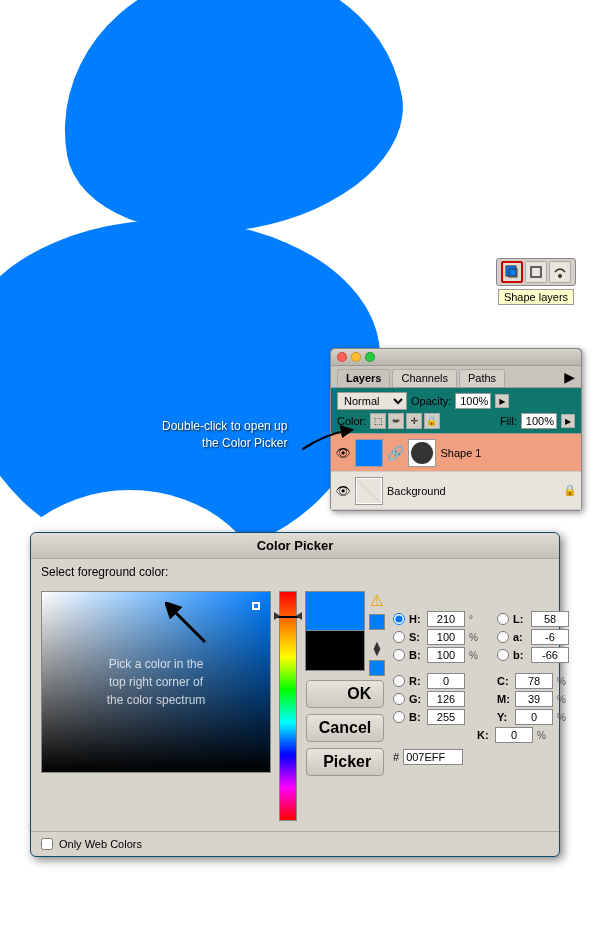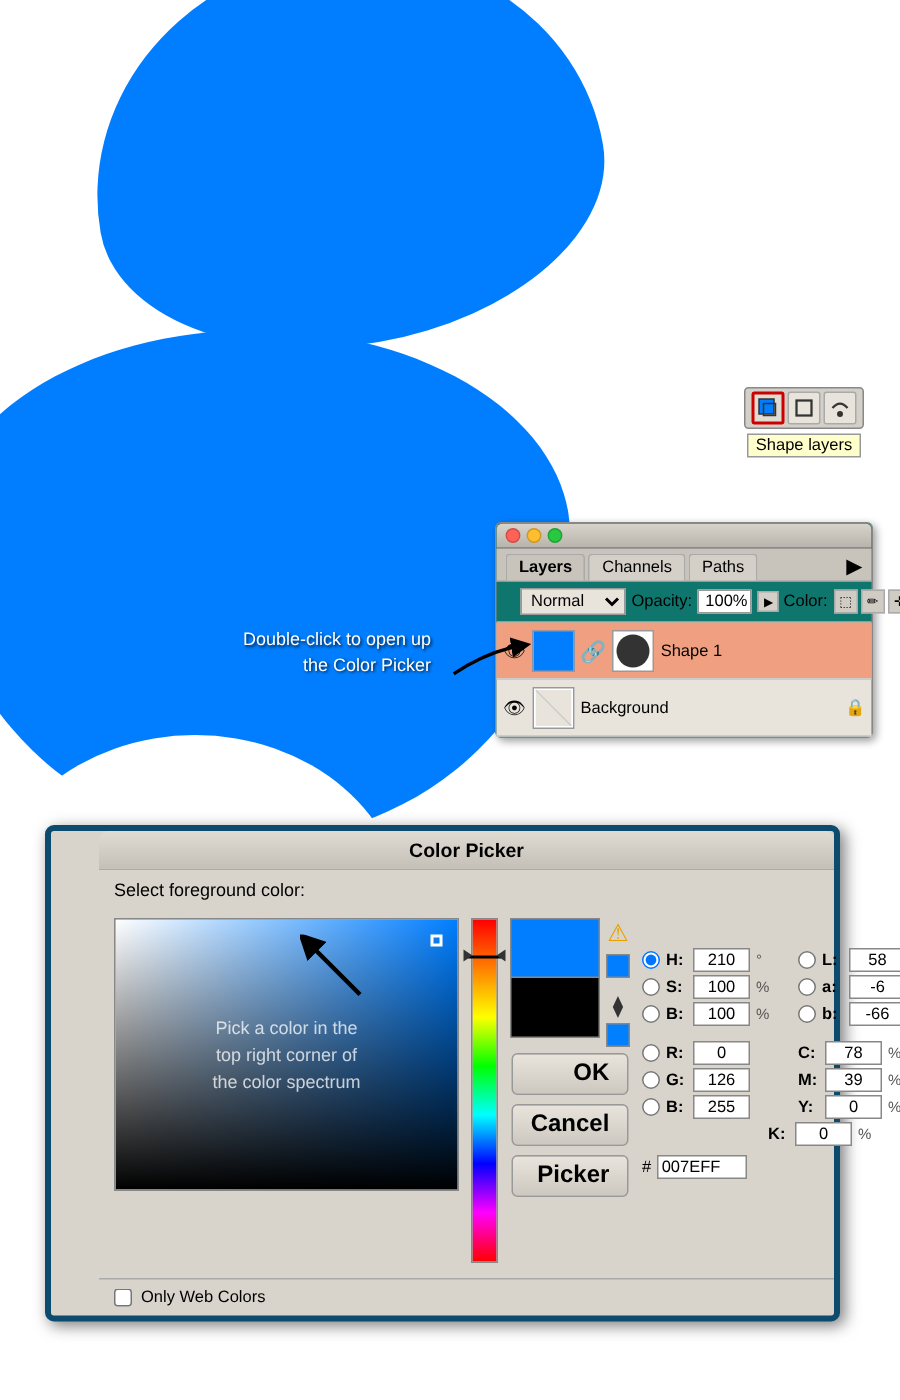--- a/index.html
+++ b/index.html
@@ -132,22 +132,23 @@
       border-radius: 3px 3px 0 0;
       cursor: pointer;
       color: #000;
     }
     .panel-tab.active {
       background: #c8c4bc;
       font-weight: bold;
     }
 
     .panel-controls {
-      padding: 4px 16px;
-      display: flex;
+      padding: 4px 6px;
+      display: flex;
+      flex-direction: column;
       gap: 3px;
       border-bottom: 1px solid #999;
     }
     .control-row {
       display: flex;
       align-items: center;
       gap: 4px;
       font-size: 11px;
     }
     .select-ctrl {
@@ -257,28 +258,27 @@
       line-height: 1.4;
     }
     .arrow-svg {
       width: 60px;
       height: 40px;
     }
 
     
     .color-picker-dialog {
       position: absolute;
-      top: 550px;
+      top: 532px;
       left: 30px;
       width: 530px;
       background: #d8d4cc;
-      border: 4px solid #0c4a6e;
+      border: 1px solid #0c4a6e;
       border-radius: 6px;
       box-shadow: 3px 3px 10px rgba(0,0,0,0.5);
-      padding-left: 32px;
     }
     .cp-titlebar {
       background: linear-gradient(to bottom, #e0dcd4, #c4c0b8);
       border-bottom: 1px solid #aaa;
       padding: 5px;
       text-align: center;
       font-size: 13px;
       font-weight: bold;
       border-radius: 6px 6px 0 0;
     }

